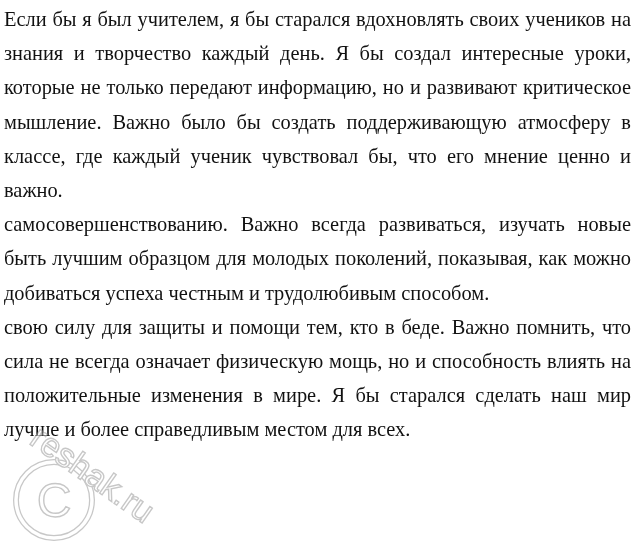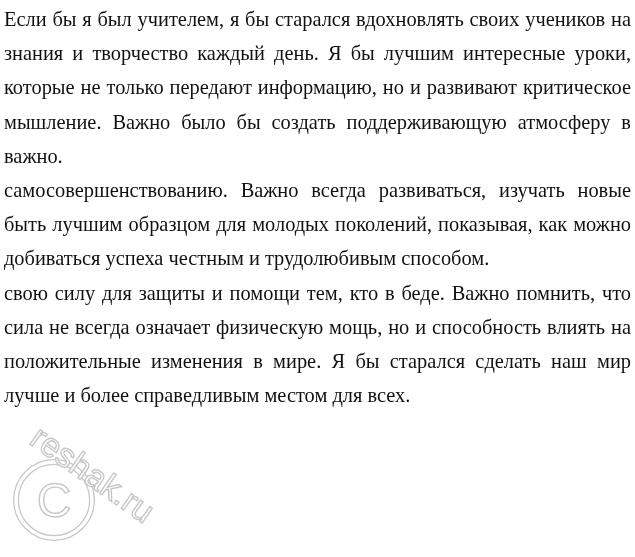--- a/index.html
+++ b/index.html
@@ -47,23 +47,24 @@
       opacity: 0.55;
     }
   </style>
 </head>
 <body>
 
 <div class="doc">
 
   <div class="para">
     <span class="line">Если бы я был учителем, я бы старался вдохновлять своих учеников на</span>
-    <span class="line">знания и творчество каждый день. Я бы лучшим интересные уроки,</span>
+    <span class="line">знания и творчество каждый день. Я бы создал интересные уроки,</span>
     <span class="line">которые не только передают информацию, но и развивают критическое</span>
     <span class="line">мышление. Важно было бы создать поддерживающую атмосферу в</span>
+    <span class="line">классе, где каждый ученик чувствовал бы, что его мнение ценно и</span>
     <span class="line last">важно.</span>
   </div>
 
   <div class="para">
     <span class="line">самосовершенствованию. Важно всегда развиваться, изучать новые</span>
     <span class="line">быть лучшим образцом для молодых поколений, показывая, как можно</span>
     <span class="line last">добиваться успеха честным и трудолюбивым способом.</span>
   </div>
 
   <div class="para">

